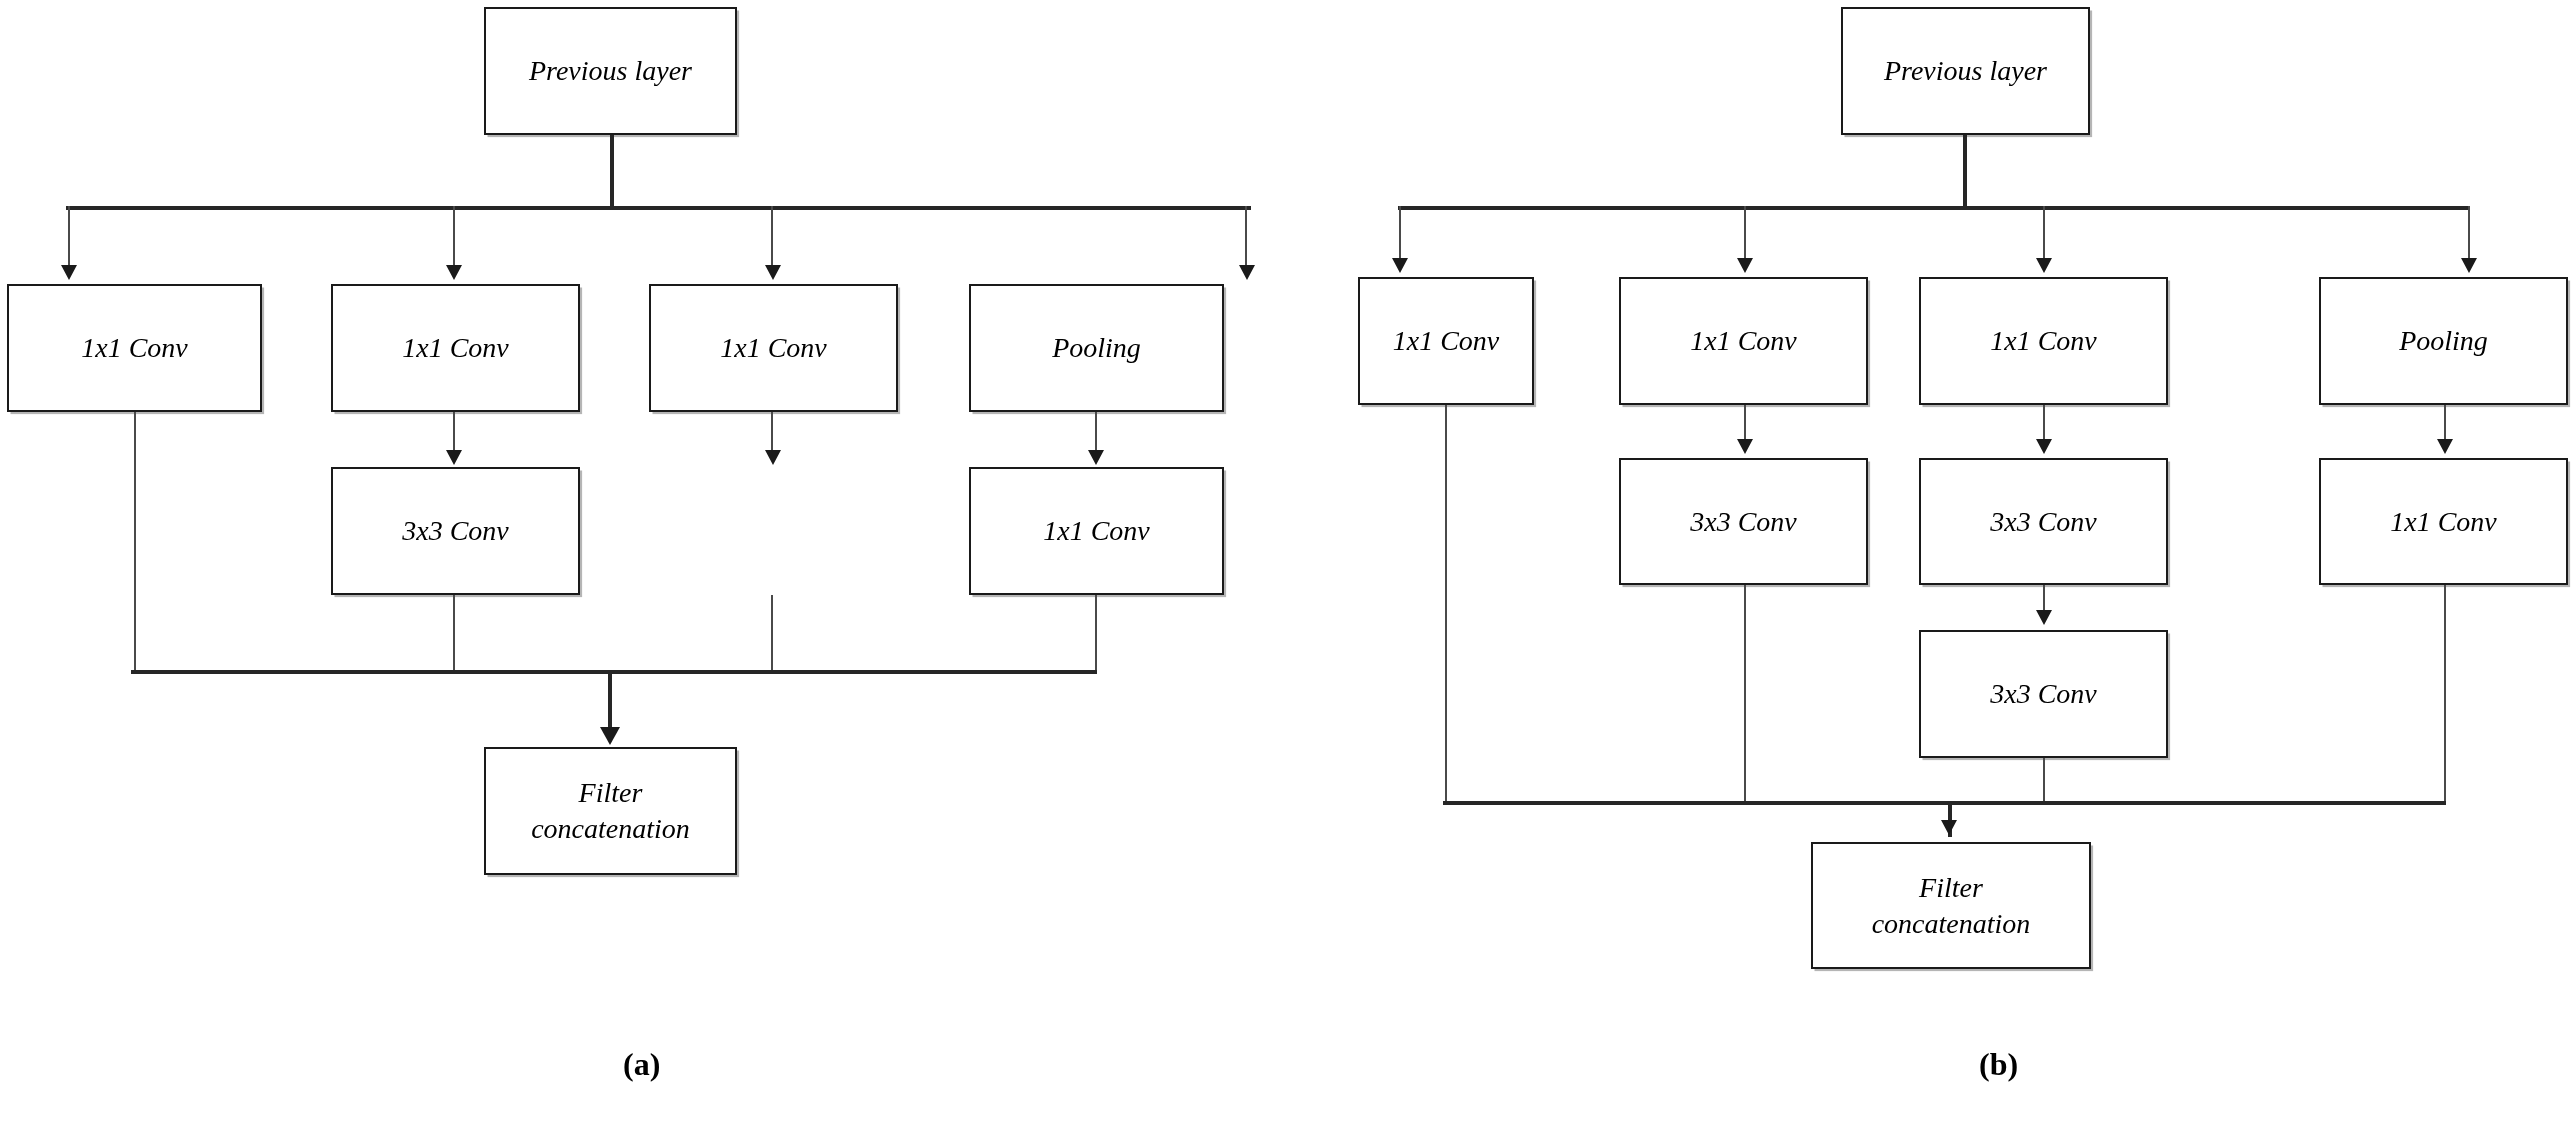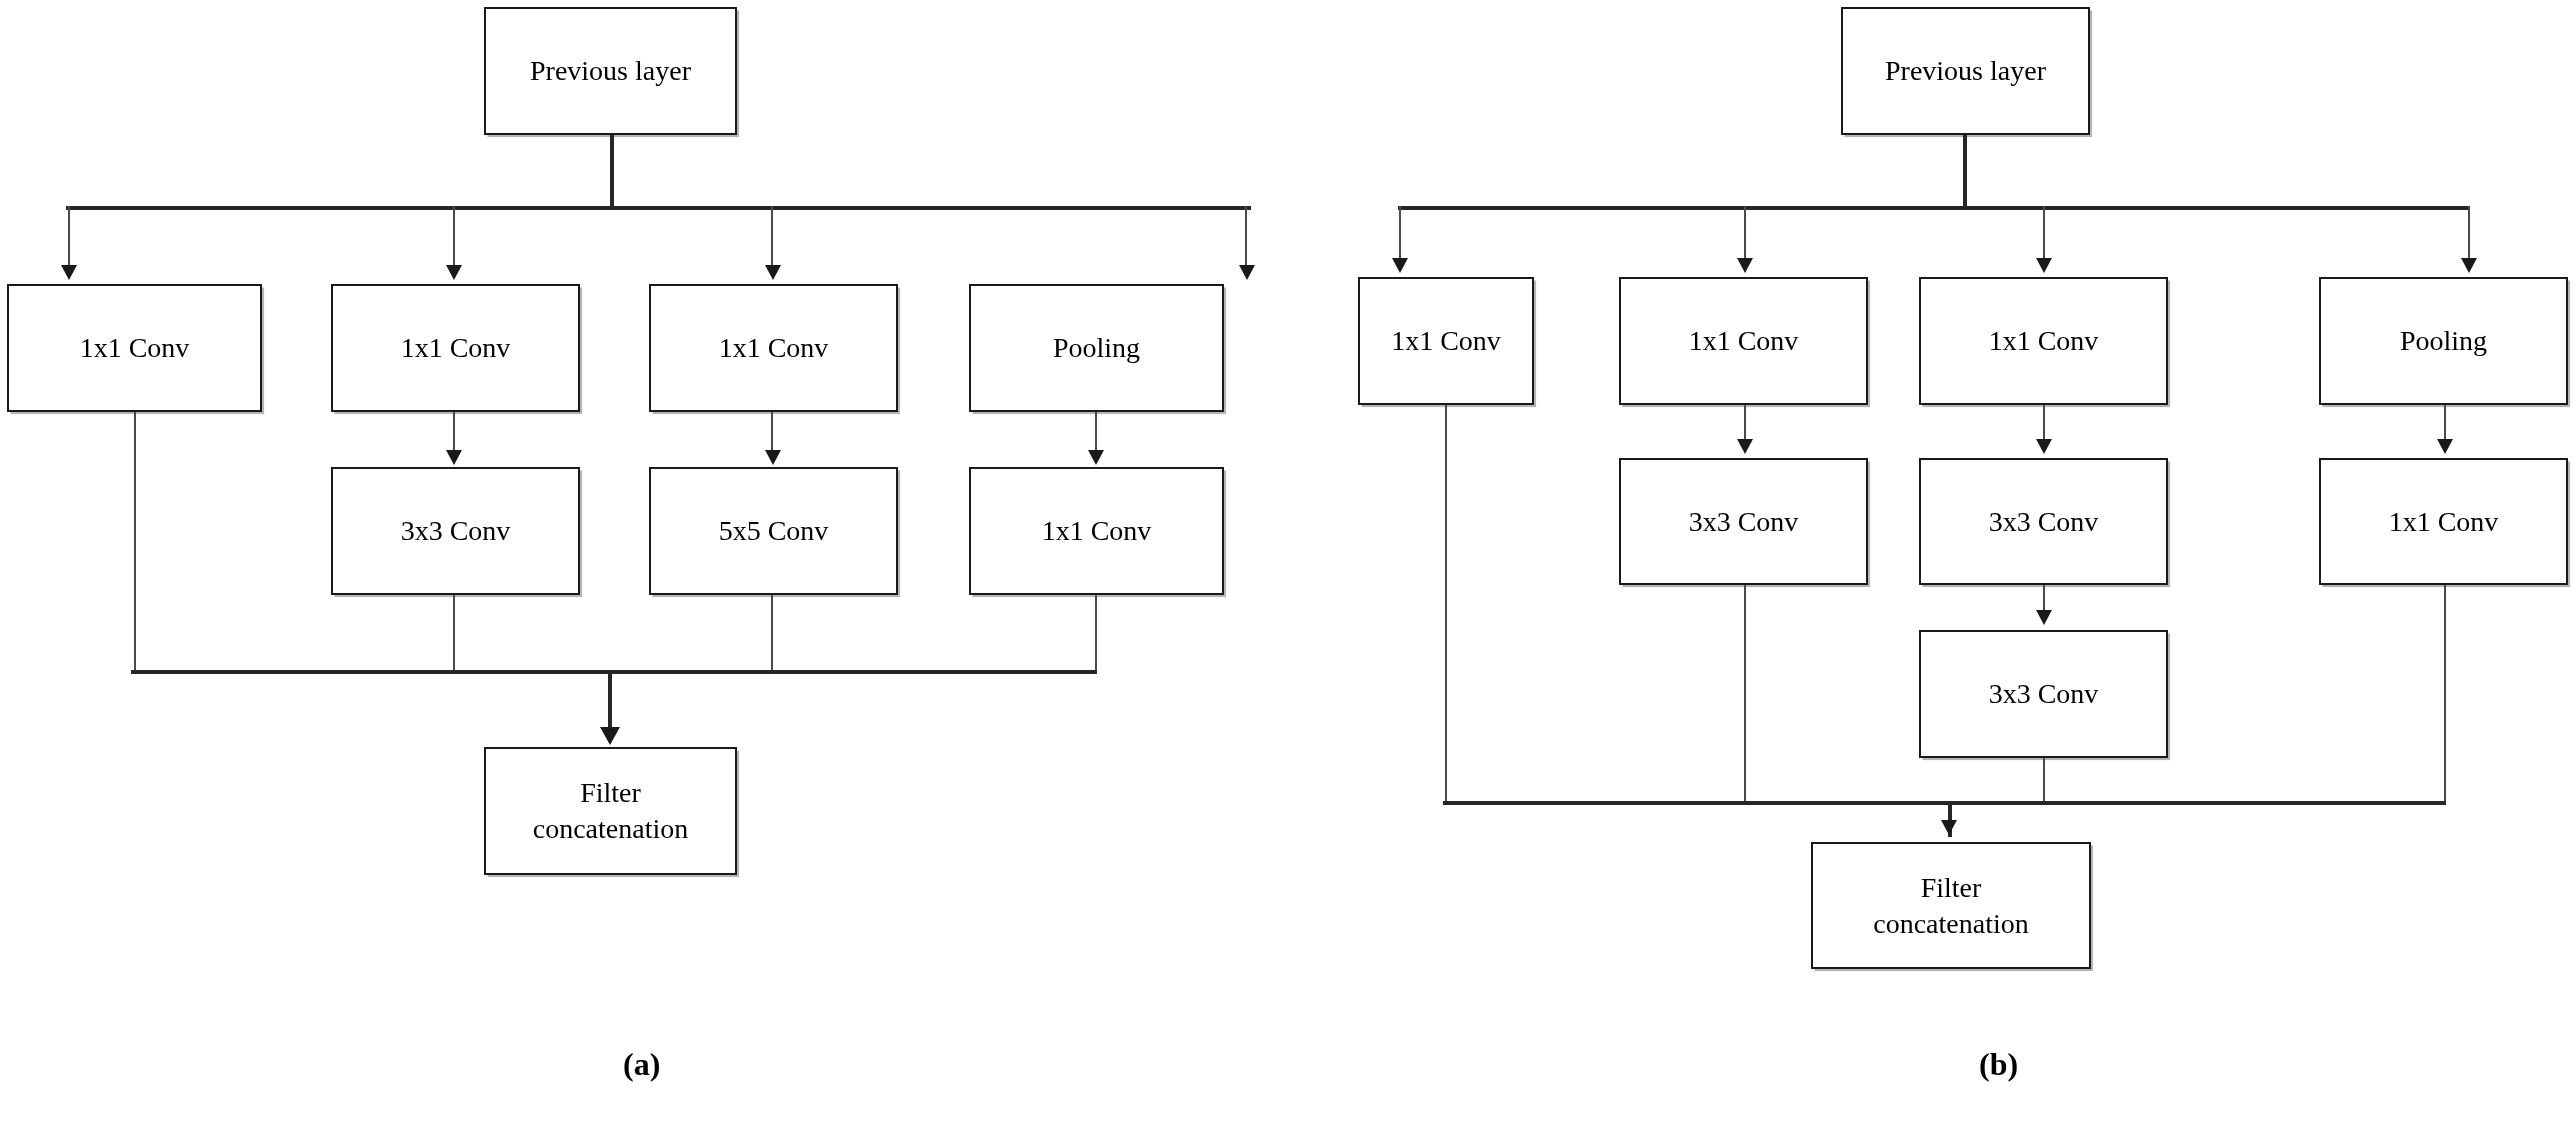--- a/index.html
+++ b/index.html
@@ -4,21 +4,21 @@
 <style>
   html,body{margin:0;padding:0;background:#fff;}
   #root{position:relative;width:2576px;height:1130px;background:#ffffff;
         font-family:"Liberation Serif","DejaVu Serif",serif;overflow:hidden;}
   .panel{position:absolute;top:0;height:1130px;}
   .node{position:absolute;box-sizing:border-box;background:#ffffff;
         border:2.1px solid #1a1a1a;display:flex;align-items:center;
         justify-content:center;text-align:center;line-height:1.28;
         color:#000;font-size:28px;
         box-shadow:2.8px 2.8px 0 -0.7px rgba(120,120,120,0.55);}
-  .node span{display:block;}
+  .node span{display:block;font-style:italic;}
   .edge{position:absolute;background:#262626;}
   .edge.v{width:2.8px;}
   .edge.h{height:2.8px;}
   .edge.thin{background:#4a4a4a;width:2.1px;}
   .arrow{position:absolute;width:0;height:0;
          border-left:8.3px solid transparent;border-right:8.3px solid transparent;
          border-top:15px solid #1a1a1a;}
   .arrow.big{border-left-width:10.4px;border-right-width:10.4px;border-top-width:18px;}
   .caption{position:absolute;font-weight:bold;font-size:32px;color:#000;
            font-family:"Liberation Serif","DejaVu Serif",serif;}
@@ -69,23 +69,20 @@
     <div class="arrow" style="left:446px;top:450px;"></div>
 
     <div class="edge thin" style="left:771px;top:412px;height:40px;"></div>
     <div class="arrow" style="left:765px;top:450px;"></div>
 
     <div class="edge thin" style="left:1095px;top:412px;height:40px;"></div>
     <div class="arrow" style="left:1088px;top:450px;"></div>
 
     <div class="node" style="left:331px;top:467px;width:249px;height:128px;">
       <span>3x3 Conv</span>
-    </div>
-    <div class="node" style="left:649px;top:467px;width:249px;height:128px;">
-      <span>5x5 Conv</span>
     </div>
     <div class="node" style="left:969px;top:467px;width:255px;height:128px;">
       <span>1x1 Conv</span>
     </div>
 
     <div class="edge thin" style="left:453px;top:595px;height:78px;"></div>
     <div class="edge thin" style="left:771px;top:595px;height:78px;"></div>
     <div class="edge thin" style="left:1095px;top:595px;height:78px;"></div>
 
     <div class="edge h" style="left:131px;top:670px;width:966px;height:3.5px;"></div>

